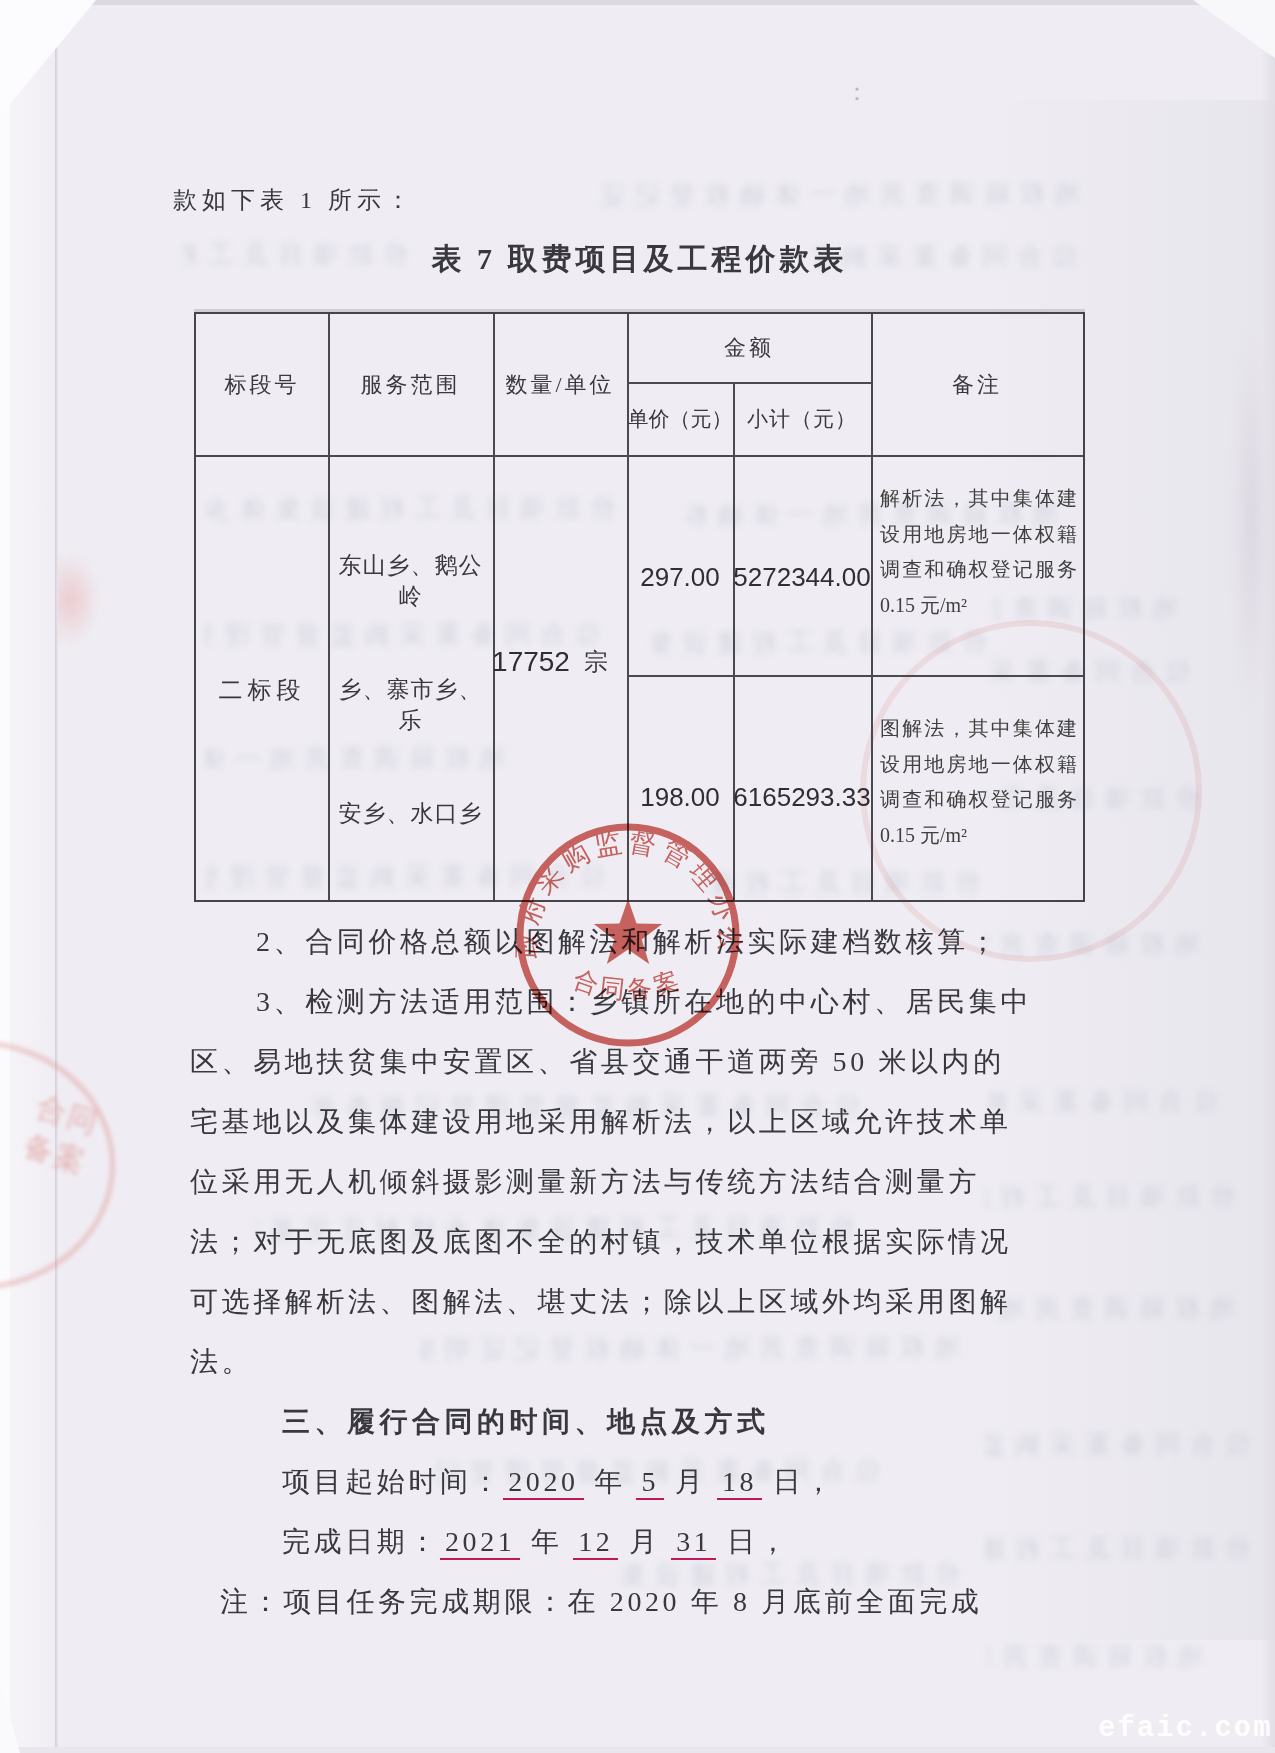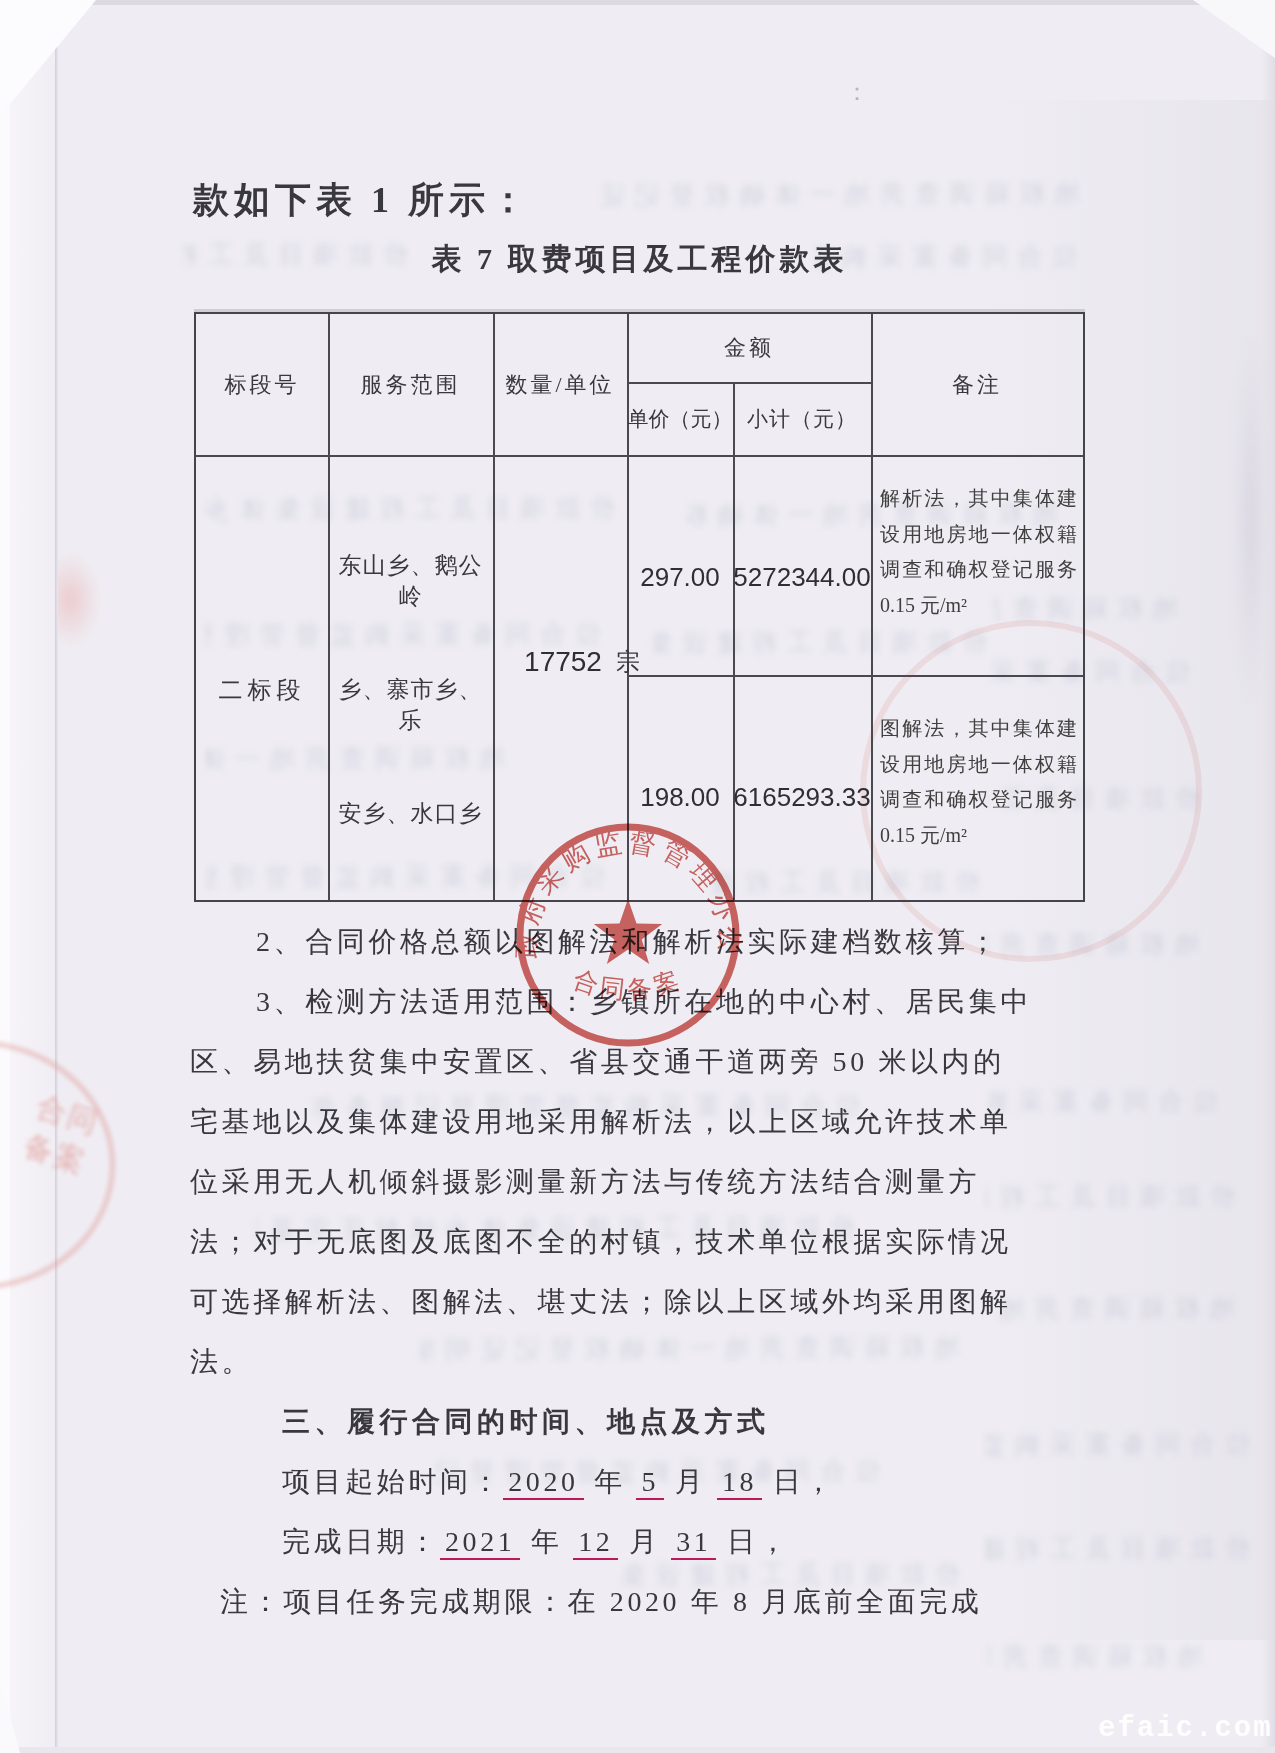--- a/index.html
+++ b/index.html
@@ -25,21 +25,21 @@
   .smudge-pink{left:40px;top:552px;width:60px;height:95px;background:radial-gradient(closest-side,rgba(233,176,176,.55),rgba(233,176,176,0));filter:blur(4px);}
   
   .ghost{
     position:absolute;height:34px;line-height:34px;overflow:hidden;
     color:#a7adc2;opacity:.36;filter:blur(3px);
     transform:scaleX(-1) rotate(.3deg);
     font-size:26px;letter-spacing:9px;white-space:nowrap;z-index:1;
   }
   .speck{position:absolute;color:#b4b8c6;font-size:24px;z-index:1;}
   
-  .intro{left:193px;top:180px;width:600px;height:40px;line-height:40px;font-size:36px;letter-spacing:5px;z-index:2;font-weight:bold;}
+  .intro{left:173px;top:180px;width:600px;height:40px;line-height:40px;font-size:24px;letter-spacing:5px;z-index:2;}
   .tbl-title{left:194px;top:238px;width:891px;height:42px;line-height:42px;text-align:center;font-size:30px;font-weight:600;letter-spacing:4px;z-index:2;}
   
   .tbl{left:194px;top:312px;width:891px;height:590px;border:2px solid #45444c;box-shadow:0 -3px 0 rgba(130,128,140,.28);z-index:2;box-sizing:border-box;}
   .vl{position:absolute;width:2px;background:#4a4950;}
   .hl{position:absolute;height:2px;background:#4a4950;}
   .cell{position:absolute;display:flex;align-items:center;justify-content:center;text-align:center;}
   .hdr{font-size:22px;letter-spacing:3px;border-radius:14px;}
   .num{font-family:"Liberation Sans","DejaVu Sans",sans-serif;font-size:26px;color:#2f2e34;}
   .remark{display:block;text-align:justify;font-size:20px;line-height:35.5px;color:#404040;}
   
@@ -121,21 +121,21 @@
     <div class="cell hdr" style="left:675px;top:0;width:212px;height:141px;">备注</div>
 
     <div class="cell" style="left:0;top:141px;width:132px;height:445px;font-size:24px;letter-spacing:5px;transform:translateY(12px);">二标段</div>
 
     <div class="cell" style="left:132px;top:141px;width:165px;height:445px;flex-direction:column;gap:62px;font-size:23px;letter-spacing:1px;transform:translateY(12px);">
       <div>东山乡、鹅公岭</div>
       <div>乡、寨市乡、乐</div>
       <div>安乡、水口乡</div>
     </div>
 
-    <div class="cell" style="left:313px;top:141px;width:146px;height:445px;transform:translateY(-16px);gap:14px;">
+    <div class="cell" style="left:281px;top:141px;width:146px;height:445px;transform:translateY(-16px);gap:14px;">
       <span class="num" style="font-size:28px;">17752</span>
       <span style="font-size:24px;">宗</span>
     </div>
 
     <div class="cell num" style="left:431px;top:141px;width:106px;height:220px;transform:translateY(12px);">297.00</div>
     <div class="cell num" style="left:537px;top:141px;width:138px;height:220px;transform:translateY(12px);">5272344.00</div>
     <div class="abs" style="left:675px;top:141px;width:212px;height:220px;box-sizing:border-box;padding:26px 6px 0 9px;">
       <span class="remark">解析法，其中集体建设用地房地一体权籍调查和确权登记服务0.15 元/m²</span>
     </div>
 

